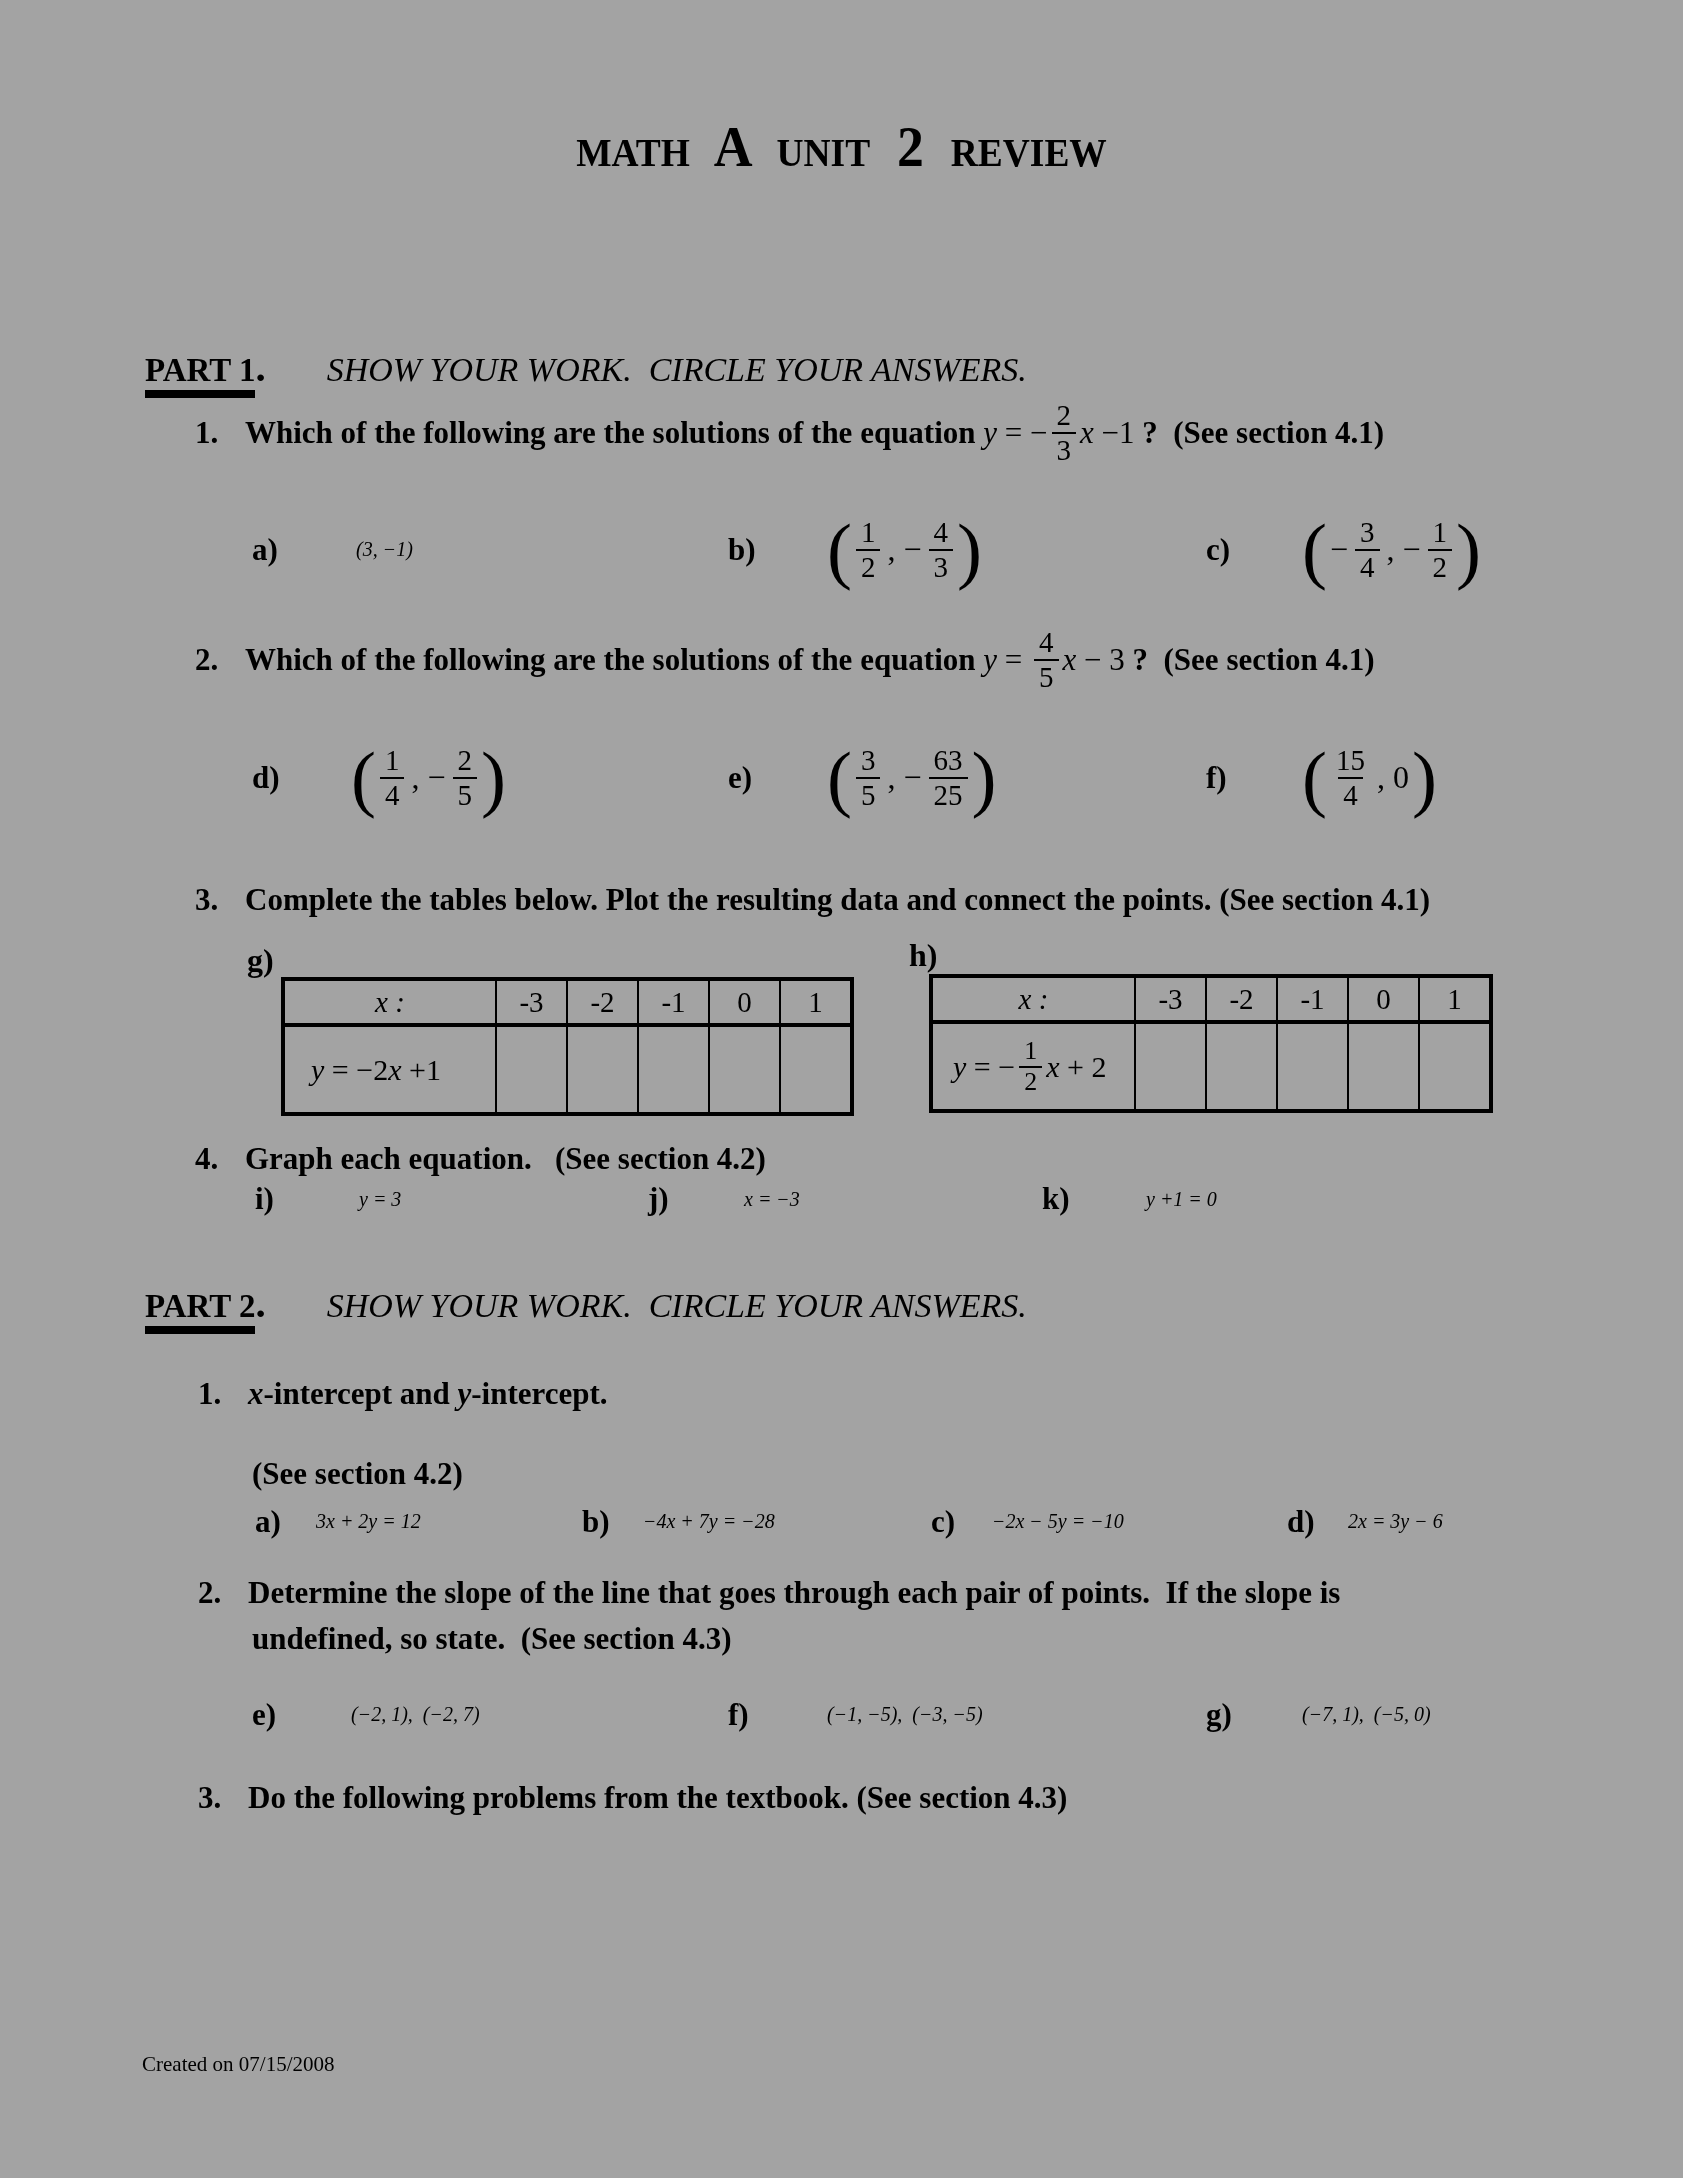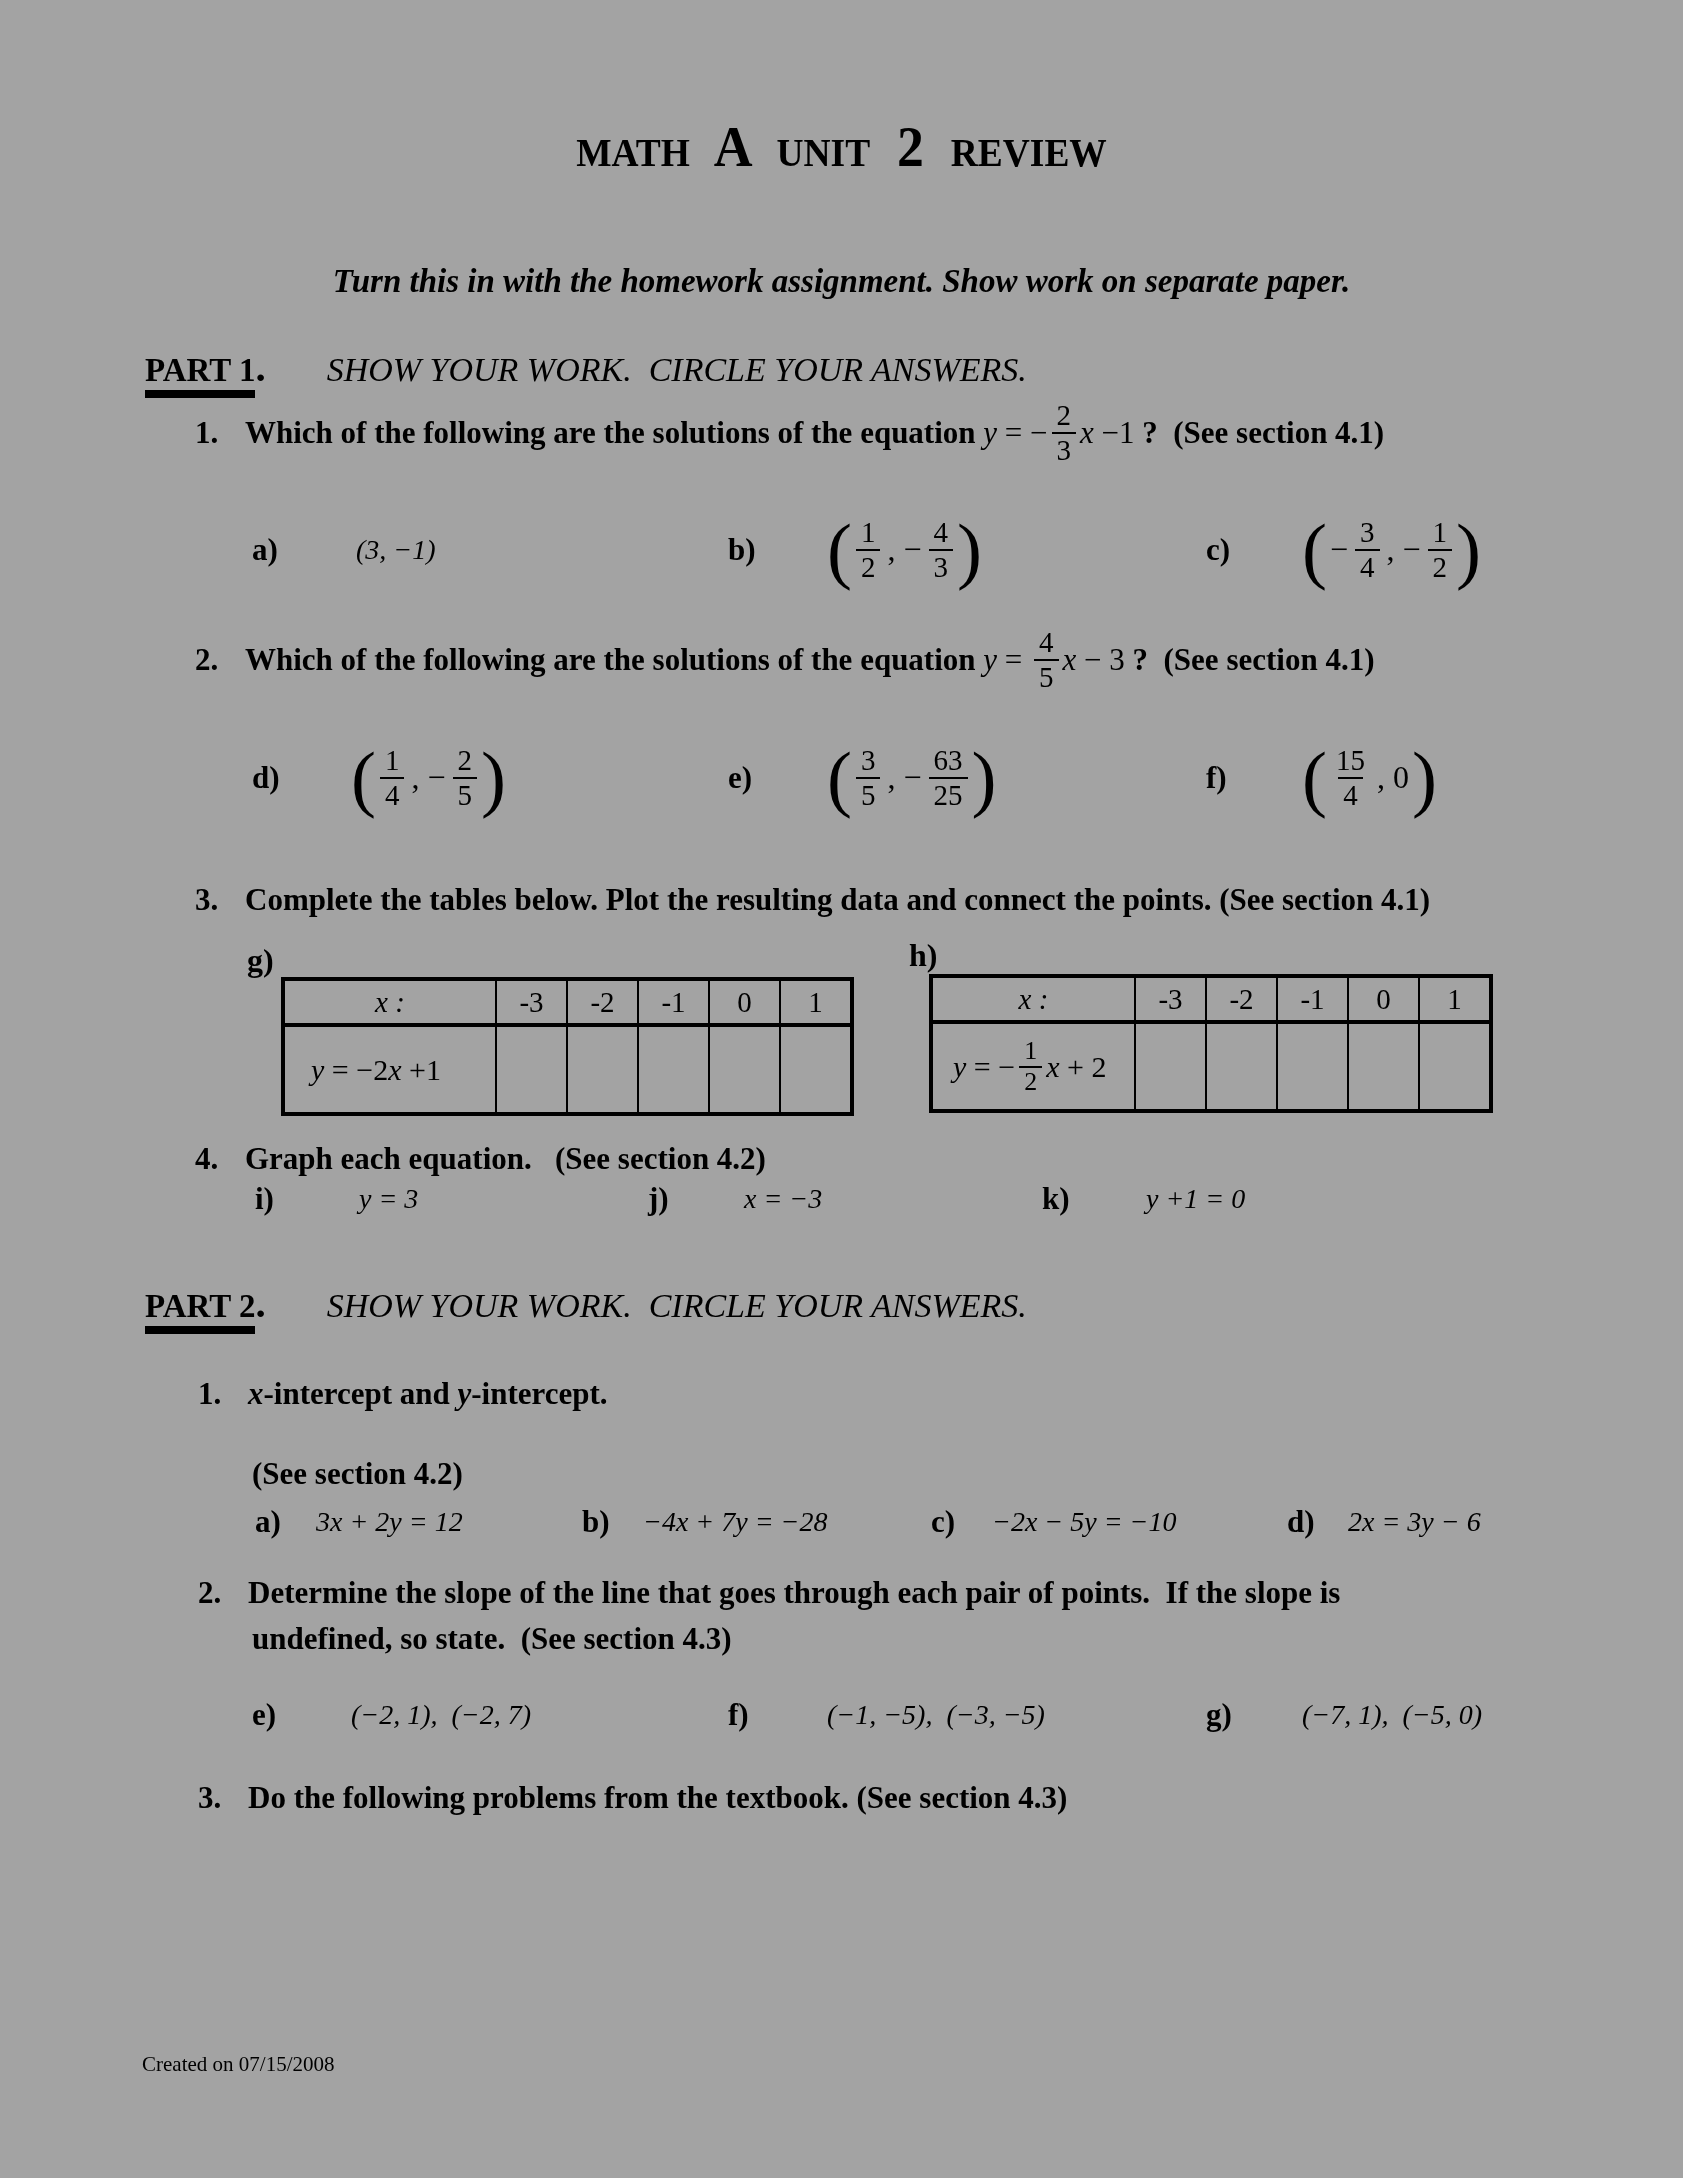--- a/index.html
+++ b/index.html
@@ -51,21 +51,21 @@
 
   
   .optrow { position:absolute; left:0; width:1683px; }
   #row-abc  { top:498px;  height:103px; }
   #row-def  { top:726px;  height:103px; }
   #row-ijk  { top:1176px; height:46px; }
   #row-p2q1 { top:1495px; height:53px; }
   #row-p2q2 { top:1688px; height:53px; }
   .opt { position:absolute; top:0; bottom:0; display:flex; align-items:center; }
   .optlabel { font-weight:bold; font-size:31px; flex:none; }
-  .optval { font-size:28px; }
+  .optval { font-size:20px; }
   .w105 { width:104px; } .w100 { width:99px; } .w97 { width:96px; } .w62 { width:61px; }
 
   
   #glabel { left:247px; top:942px; font-size:32px; font-weight:bold; }
   #hlabel { left:909px; top:937px; font-size:32px; font-weight:bold; }
   #tableg { left:281px; top:977px; }
   #tableh { left:929px; top:974px; }
   .dtable { border-collapse:collapse; border:4px solid #000; }
   .dtable td { border:2px solid #000; padding:0; vertical-align:middle; }
   .dtable tr.hrow td { border-bottom:4px solid #000; height:42px; font-size:29px; text-align:center; }
@@ -78,21 +78,20 @@
 
   #pageref { left:249px; top:1854px; font-size:34px; }
   #footer  { left:142px; top:2052px; font-size:21px; }
 </style>
 </head>
 <body>
 
 <div id="page">
 
   <div class="abs" id="title" data-bind="title">math A unit 2 review</div>
-  <div class="abs" id="subtitle" data-bind="subtitle">Turn this in with the homework assignment. Show work on separate paper.</div>
 
   <div class="abs part-heading" id="part1-heading">
     <span class="part-label" data-bind="part1.label">PART 1</span>
       <span class="part-period" data-bind="part1.period">.</span>
     <span class="part-instr" data-bind="part1.instructions">SHOW YOUR WORK.  CIRCLE YOUR ANSWERS.</span>
   </div>
 
   <div class="qline" id="q1">
     <span class="qnum" data-bind="part1.q1.num">1.</span>
     <span class="qtext" data-bind="part1.q1.text">Which of the following are the solutions of the equation </span>

